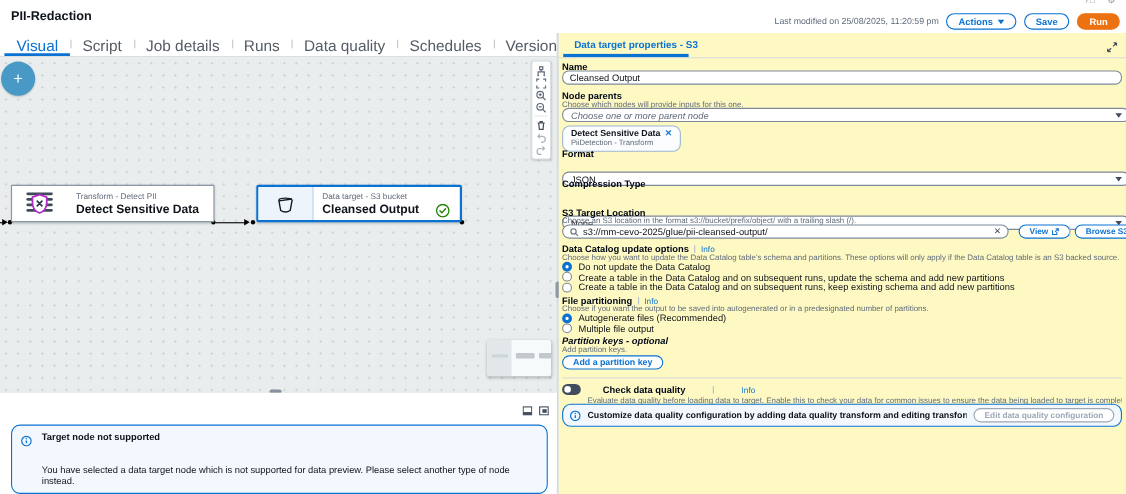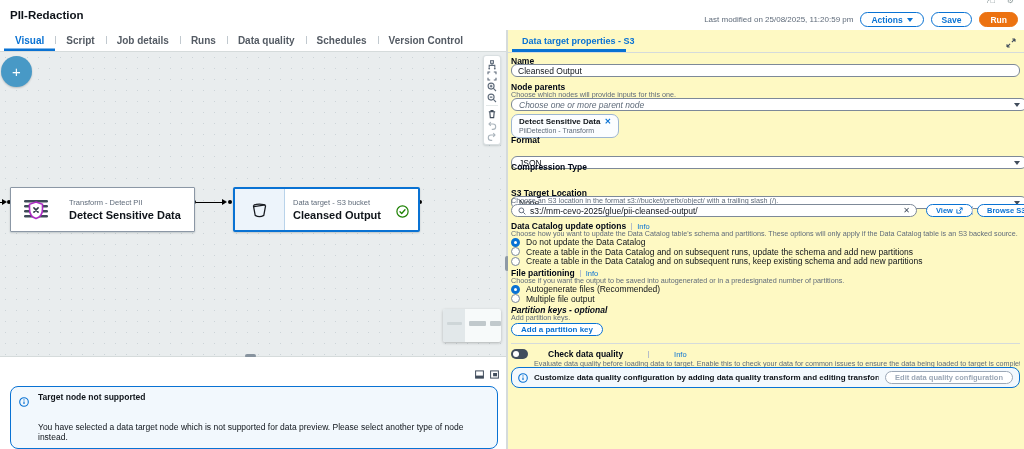--- a/index.html
+++ b/index.html
@@ -14,38 +14,38 @@
   .btn{display:inline-flex;align-items:center;justify-content:center;gap:4px;height:15px;
     padding:0 10px;border:1.5px solid #0972d3;border-radius:9px;background:#fff;color:#0972d3;
     font-weight:bold;font-size:8.5px;cursor:pointer;white-space:nowrap;font-family:inherit}
   .btn.primary{background:#ec7211;border-color:#ec7211;color:#fff}
   .caret{width:0;height:0;border-left:3px solid transparent;border-right:3px solid transparent;border-top:4px solid #0972d3}
   .top-cut-icon{position:absolute;top:-4px;font-size:8px;color:#879596}
 
   
   #job-tabs{position:absolute;left:0;top:30px;width:506px;height:22px;background:#fff;
     display:flex;align-items:stretch;border-bottom:1px solid #d5dbdb;padding-left:4px}
-  .jtab{display:flex;align-items:center;padding:0 11px;font-size:10px;font-weight:bold;
+  .jtab{display:flex;align-items:center;padding:0 11px;font-size:14px;font-weight:normal;
     color:#545b64;position:relative;cursor:pointer;white-space:nowrap}
   .jtab.active{color:#0972d3;box-shadow:inset 0 -2.5px 0 #0972d3}
   .jtab:not(:first-child)::before{content:"";position:absolute;left:0;top:6px;bottom:7px;width:1px;background:#c1c9cf}
 
   
   #canvas{position:absolute;left:0;top:52px;width:506px;height:304px;background-color:#e9edee;
     background-image:radial-gradient(circle,#ccd4d8 0.9px,transparent 1px);background-size:11px 11px;overflow:hidden}
   #add-btn{position:absolute;left:1px;top:4px;width:31px;height:31px;border-radius:50%;
     background:#4899c6;border:none;color:#fff;font-size:15px;line-height:1;display:flex;
     align-items:center;justify-content:center;box-shadow:0 1px 2px rgba(0,0,0,.2);cursor:pointer}
   #canvas-toolbar{position:absolute;right:5px;top:3px;width:18px;background:#fff;
     border:1px solid #d9dfe1;border-radius:3px;box-shadow:0 1px 2px rgba(0,28,36,.15);
     display:flex;flex-direction:column;align-items:center;padding:3px 0}
   .tb-btn{width:16px;height:11px;display:flex;align-items:center;justify-content:center;cursor:pointer;background:none;border:none}
   .tb-div{width:12px;height:1px;background:#e4e9e9;margin:2px 0}
 
-  .node{position:absolute;top:135px;height:45px;background:#fff;display:flex;
+  .node{position:absolute;top:116px;height:34px;background:#fff;display:flex;
     box-shadow:0 1px 2px rgba(0,28,36,.18);cursor:pointer}
   #node-detect{left:10px;width:185px;border:1px solid #8b97a5;border-radius:1px}
   #node-target{left:233px;width:187px;border:2px solid #0972d3;border-radius:2px}
   .node-icon{width:50px;display:flex;align-items:center;justify-content:center;flex:none}
   #node-target .node-icon{background:#edf4fb;border-right:1px solid #b9d3ea}
   .node-body{flex:1;display:flex;flex-direction:column;justify-content:center;padding-left:8px;min-width:0}
   .node-type{font-size:7.5px;color:#5f6b7a;margin-bottom:2px;white-space:nowrap}
   .node-title{font-size:11px;font-weight:bold;color:#0f141a;white-space:nowrap}
   .node-check{position:absolute;right:9px;top:15px}
 

